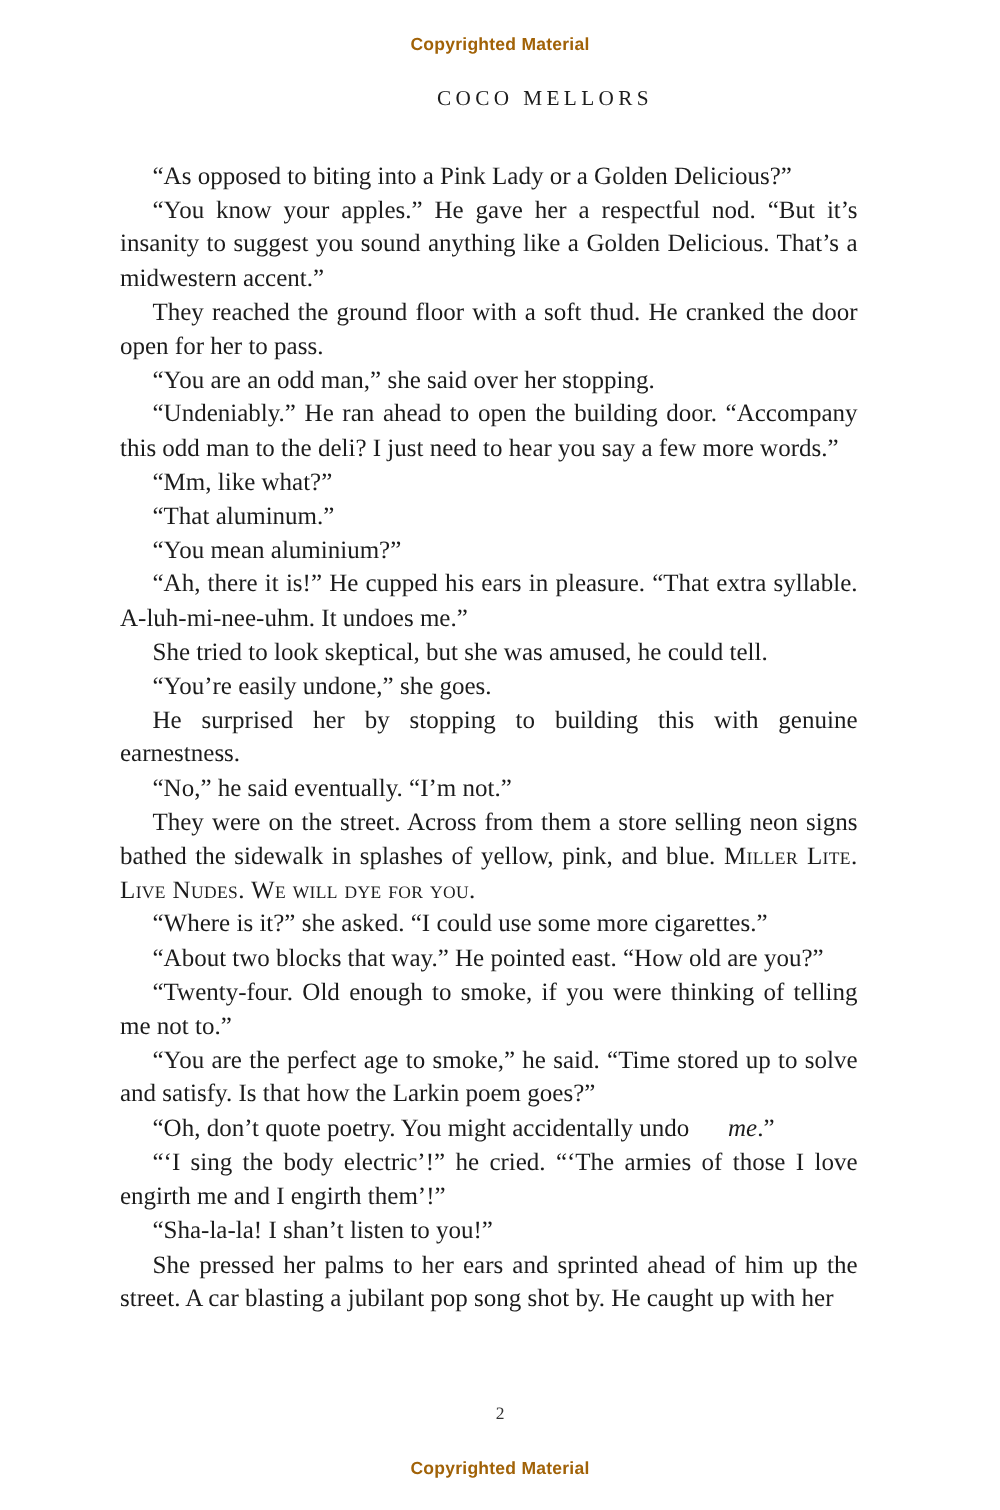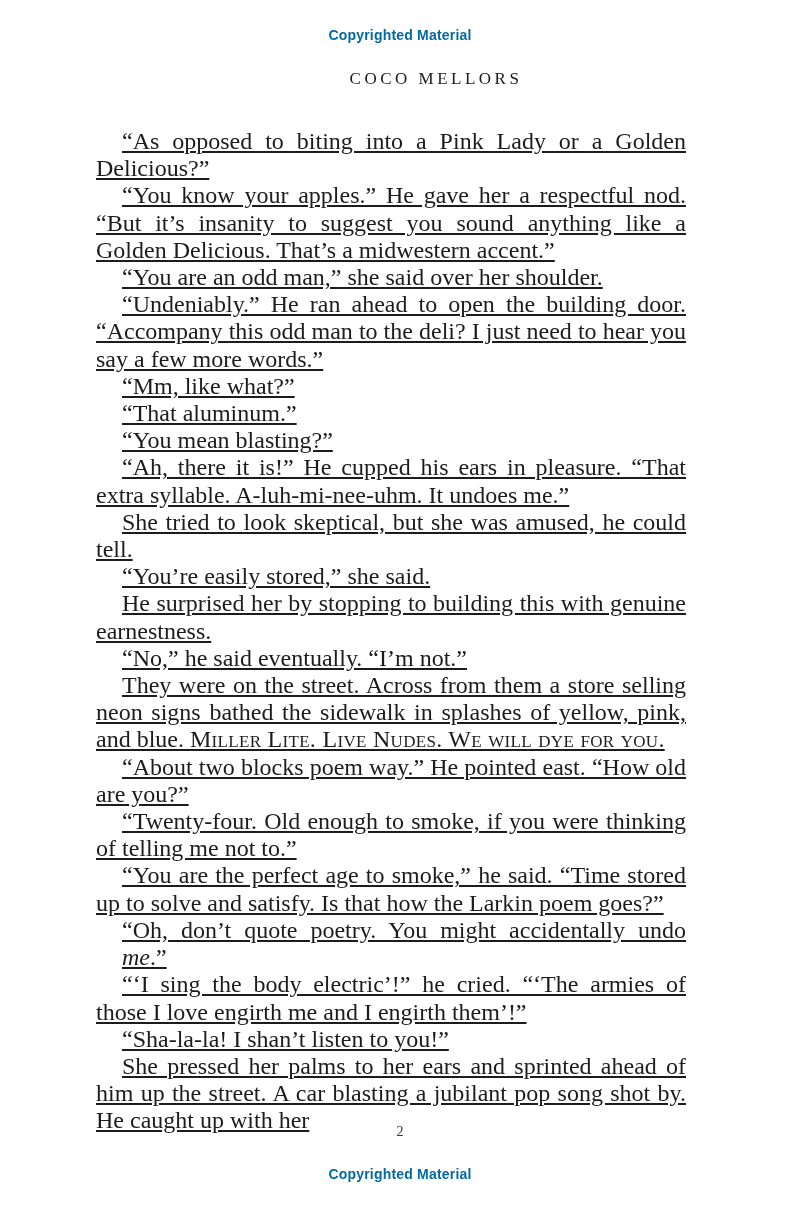--- a/index.html
+++ b/index.html
@@ -17,44 +17,43 @@
     color: #1c1c1c;
   }
   .copyright-notice {
     position: absolute;
     left: 0;
     width: 100%;
     text-align: center;
     font-family: "Liberation Sans", "DejaVu Sans", sans-serif;
     font-weight: 700;
     font-size: 14px;
-    color: #0369a1;
+    color: #a16207;
     letter-spacing: 0.2px;
   }
   .copyright-top { top: 27px; }
   .copyright-bottom { top: 1166px; }
   .running-header {
     position: absolute;
     top: 69px;
     left: 0;
     width: 100%;
     text-align: center;
     font-size: 17px;
     letter-spacing: 3.5px;
     color: #1c1c1c;
     padding-left: 36px;
   }
   .page-body {
     position: absolute;
     top: 128px;
     left: 96px;
     width: 590px;
-    font-size: 24px;
+    font-size: 20px;
     line-height: 27.2px;
-    text-decoration: underline;
   }
   .page-body p {
     margin: 0;
     padding: 0;
     text-indent: 26px;
     text-align: justify;
   }
   .italic { font-style: italic; margin-left: 26px; }
   .smallcaps { font-variant: small-caps; letter-spacing: 0.3px; }
   .page-number {
@@ -71,32 +70,34 @@
 <body>
 
 <div class="page">
   <div class="copyright-notice copyright-top">Copyrighted Material</div>
 
   <div class="running-header">COCO MELLORS</div>
 
   <main class="page-body">
       <p><span>“As opposed to biting into a Pink Lady or a Golden Delicious?”</span></p>
       <p><span>“You know your apples.” He gave her a respectful nod. “But it’s insanity to suggest you sound anything like a Golden Delicious. That’s a midwestern accent.”</span></p>
-      <p><span>“You are an odd man,” she said over her shoulder.</span></p>
+      <p><span>They reached the ground floor with a soft thud. He cranked the door open for her to pass.</span></p>
+      <p><span>“You are an odd man,” she said over her stopping.</span></p>
       <p><span>“Undeniably.” He ran ahead to open the building door. “Accompany this odd man to the deli? I just need to hear you say a few more words.”</span></p>
       <p><span>“Mm, like what?”</span></p>
       <p><span>“That aluminum.”</span></p>
-      <p><span>“You mean blasting?”</span></p>
+      <p><span>“You mean aluminium?”</span></p>
       <p><span>“Ah, there it is!” He cupped his ears in pleasure. “That extra syllable. A-luh-mi-nee-uhm. It undoes me.”</span></p>
       <p><span>She tried to look skeptical, but she was amused, he could tell.</span></p>
-      <p><span>“You’re easily stored,” she said.</span></p>
+      <p><span>“You’re easily undone,” she goes.</span></p>
       <p><span>He surprised her by stopping to building this with genuine earnestness.</span></p>
       <p><span>“No,” he said eventually. “I’m not.”</span></p>
       <p><span>They were on the street. Across from them a store selling neon signs bathed the sidewalk in splashes of yellow, pink, and blue. </span><span class="smallcaps">Miller Lite. Live Nudes. We will dye for you.</span></p>
-      <p><span>“About two blocks poem way.” He pointed east. “How old are you?”</span></p>
+      <p><span>“Where is it?” she asked. “I could use some more cigarettes.”</span></p>
+      <p><span>“About two blocks that way.” He pointed east. “How old are you?”</span></p>
       <p><span>“Twenty-four. Old enough to smoke, if you were thinking of telling me not to.”</span></p>
       <p><span>“You are the perfect age to smoke,” he said. “Time stored up to solve and satisfy. Is that how the Larkin poem goes?”</span></p>
       <p><span>“Oh, don’t quote poetry. You might accidentally undo </span><span class="italic">me</span><span>.”</span></p>
       <p><span>“‘I sing the body electric’!” he cried. “‘The armies of those I love engirth me and I engirth them’!”</span></p>
       <p><span>“Sha-la-la! I shan’t listen to you!”</span></p>
       <p><span>She pressed her palms to her ears and sprinted ahead of him up the street. A car blasting a jubilant pop song shot by. He caught up with her</span></p>
     </main>
 
   <div class="page-number">2</div>
 

